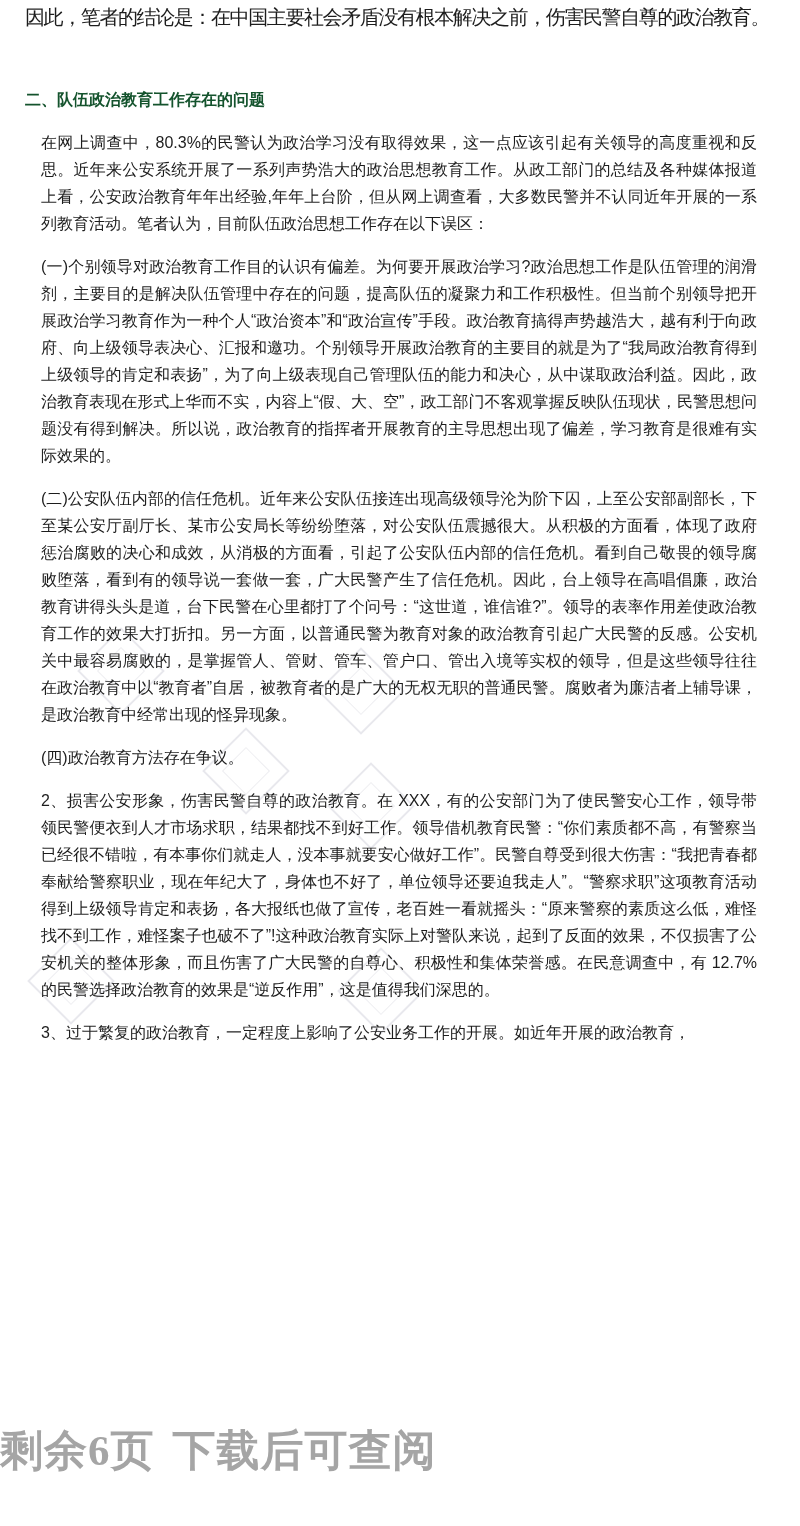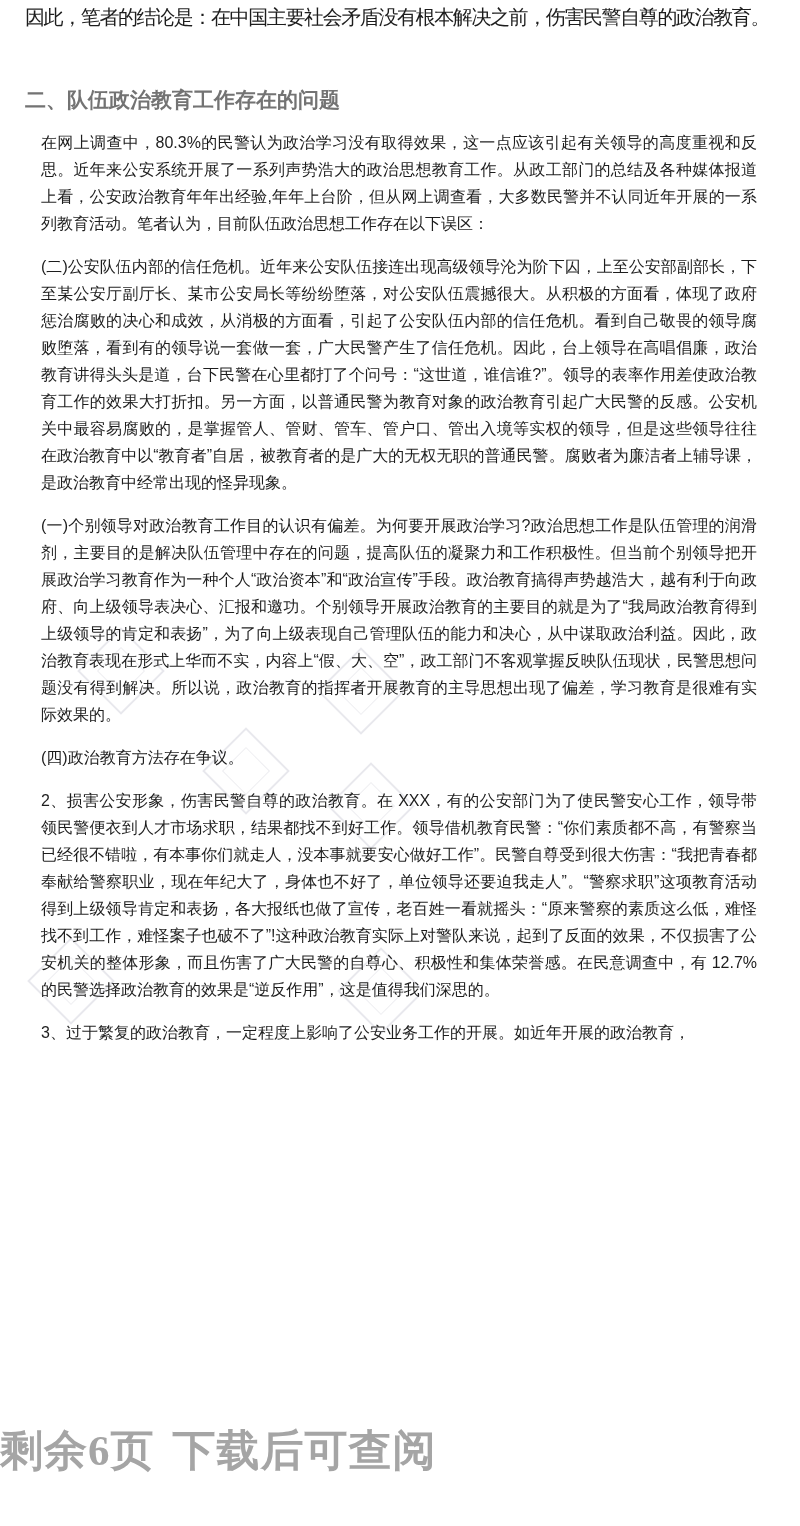--- a/index.html
+++ b/index.html
@@ -34,24 +34,24 @@
   }
   .conclusion {
     margin: 4px 0 0 0;
     font-size: 20px;
     line-height: 27px;
     white-space: nowrap;
     letter-spacing: -1.4px;
   }
   .section-heading {
     margin: 56px 0 0 0;
-    font-size: 21px;
+    font-size: 16px;
     font-weight: 700;
     line-height: 26px;
-    color: #737373;
+    color: #14532d;
   }
   .body-text p {
     margin: 16px;
     font-size: 16px;
     line-height: 27px;
     text-align: justify;
     word-break: break-all;
   }
   .footer-banner {
     position: absolute;
@@ -94,22 +94,22 @@
 
   <div class="content">
 
 
     <p class="conclusion">因此，笔者的结论是：在中国主要社会矛盾没有根本解决之前，伤害民警自尊的政治教育。</p>
 
     <h2 class="section-heading">二、队伍政治教育工作存在的问题</h2>
 
     <div class="body-text">
       <p>在网上调查中，80.3%的民警认为政治学习没有取得效果，这一点应该引起有关领导的高度重视和反思。近年来公安系统开展了一系列声势浩大的政治思想教育工作。从政工部门的总结及各种媒体报道上看，公安政治教育年年出经验,年年上台阶，但从网上调查看，大多数民警并不认同近年开展的一系列教育活动。笔者认为，目前队伍政治思想工作存在以下误区：</p>
+      <p>(一)个别领导对政治教育工作目的认识有偏差。为何要开展政治学习?政治思想工作是队伍管理的润滑剂，主要目的是解决队伍管理中存在的问题，提高队伍的凝聚力和工作积极性。但当前个别领导把开展政治学习教育作为一种个人“政治资本”和“政治宣传”手段。政治教育搞得声势越浩大，越有利于向政府、向上级领导表决心、汇报和邀功。个别领导开展政治教育的主要目的就是为了“我局政治教育得到上级领导的肯定和表扬”，为了向上级表现自己管理队伍的能力和决心，从中谋取政治利益。因此，政治教育表现在形式上华而不实，内容上“假、大、空”，政工部门不客观掌握反映队伍现状，民警思想问题没有得到解决。所以说，政治教育的指挥者开展教育的主导思想出现了偏差，学习教育是很难有实际效果的。</p>
       <p>(二)公安队伍内部的信任危机。近年来公安队伍接连出现高级领导沦为阶下囚，上至公安部副部长，下至某公安厅副厅长、某市公安局长等纷纷堕落，对公安队伍震撼很大。从积极的方面看，体现了政府惩治腐败的决心和成效，从消极的方面看，引起了公安队伍内部的信任危机。看到自己敬畏的领导腐败堕落，看到有的领导说一套做一套，广大民警产生了信任危机。因此，台上领导在高唱倡廉，政治教育讲得头头是道，台下民警在心里都打了个问号：“这世道，谁信谁?”。领导的表率作用差使政治教育工作的效果大打折扣。另一方面，以普通民警为教育对象的政治教育引起广大民警的反感。公安机关中最容易腐败的，是掌握管人、管财、管车、管户口、管出入境等实权的领导，但是这些领导往往在政治教育中以“教育者”自居，被教育者的是广大的无权无职的普通民警。腐败者为廉洁者上辅导课，是政治教育中经常出现的怪异现象。</p>
-      <p>(一)个别领导对政治教育工作目的认识有偏差。为何要开展政治学习?政治思想工作是队伍管理的润滑剂，主要目的是解决队伍管理中存在的问题，提高队伍的凝聚力和工作积极性。但当前个别领导把开展政治学习教育作为一种个人“政治资本”和“政治宣传”手段。政治教育搞得声势越浩大，越有利于向政府、向上级领导表决心、汇报和邀功。个别领导开展政治教育的主要目的就是为了“我局政治教育得到上级领导的肯定和表扬”，为了向上级表现自己管理队伍的能力和决心，从中谋取政治利益。因此，政治教育表现在形式上华而不实，内容上“假、大、空”，政工部门不客观掌握反映队伍现状，民警思想问题没有得到解决。所以说，政治教育的指挥者开展教育的主导思想出现了偏差，学习教育是很难有实际效果的。</p>
       <p>(四)政治教育方法存在争议。</p>
       <p>2、损害公安形象，伤害民警自尊的政治教育。在 XXX，有的公安部门为了使民警安心工作，领导带领民警便衣到人才市场求职，结果都找不到好工作。领导借机教育民警：“你们素质都不高，有警察当已经很不错啦，有本事你们就走人，没本事就要安心做好工作”。民警自尊受到很大伤害：“我把青春都奉献给警察职业，现在年纪大了，身体也不好了，单位领导还要迫我走人”。“警察求职”这项教育活动得到上级领导肯定和表扬，各大报纸也做了宣传，老百姓一看就摇头：“原来警察的素质这么低，难怪找不到工作，难怪案子也破不了”!这种政治教育实际上对警队来说，起到了反面的效果，不仅损害了公安机关的整体形象，而且伤害了广大民警的自尊心、积极性和集体荣誉感。在民意调查中，有 12.7%的民警选择政治教育的效果是“逆反作用”，这是值得我们深思的。</p>
       <p>3、过于繁复的政治教育，一定程度上影响了公安业务工作的开展。如近年开展的政治教育，</p>
     </div>
 
   </div>
 
   <div class="footer-banner">
     <span>剩余6页</span>
     <span>下载后可查阅</span>

